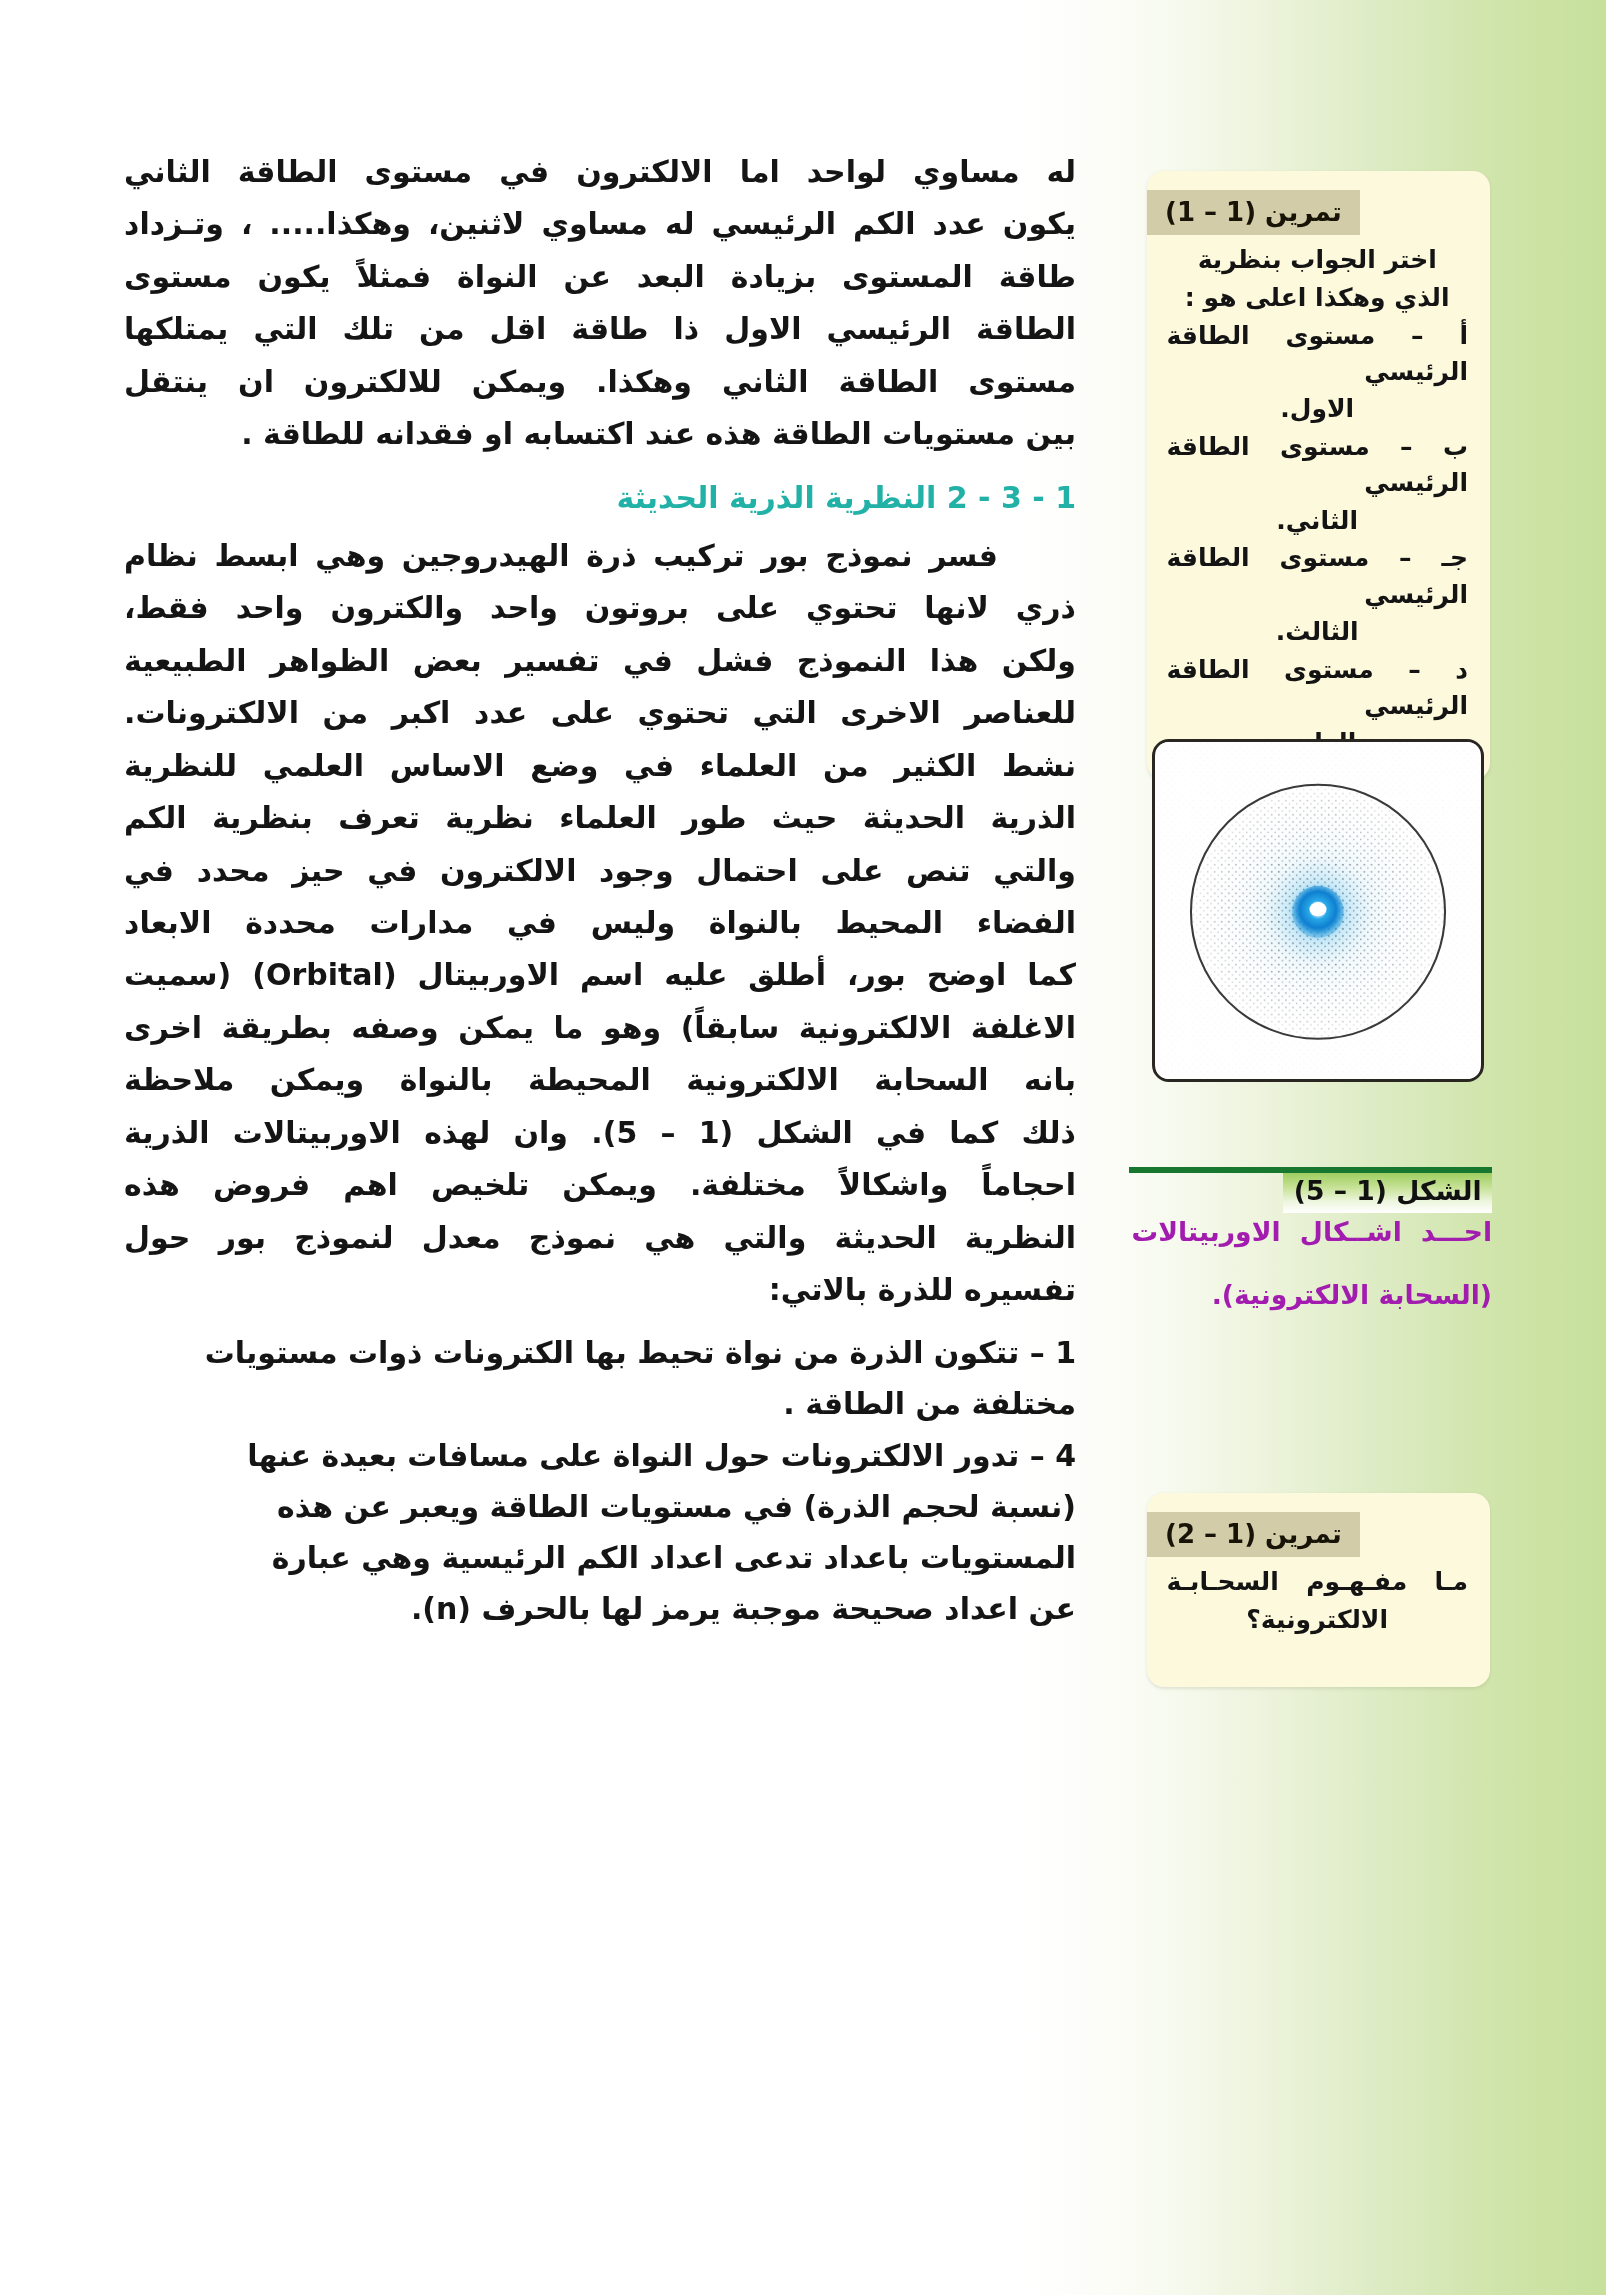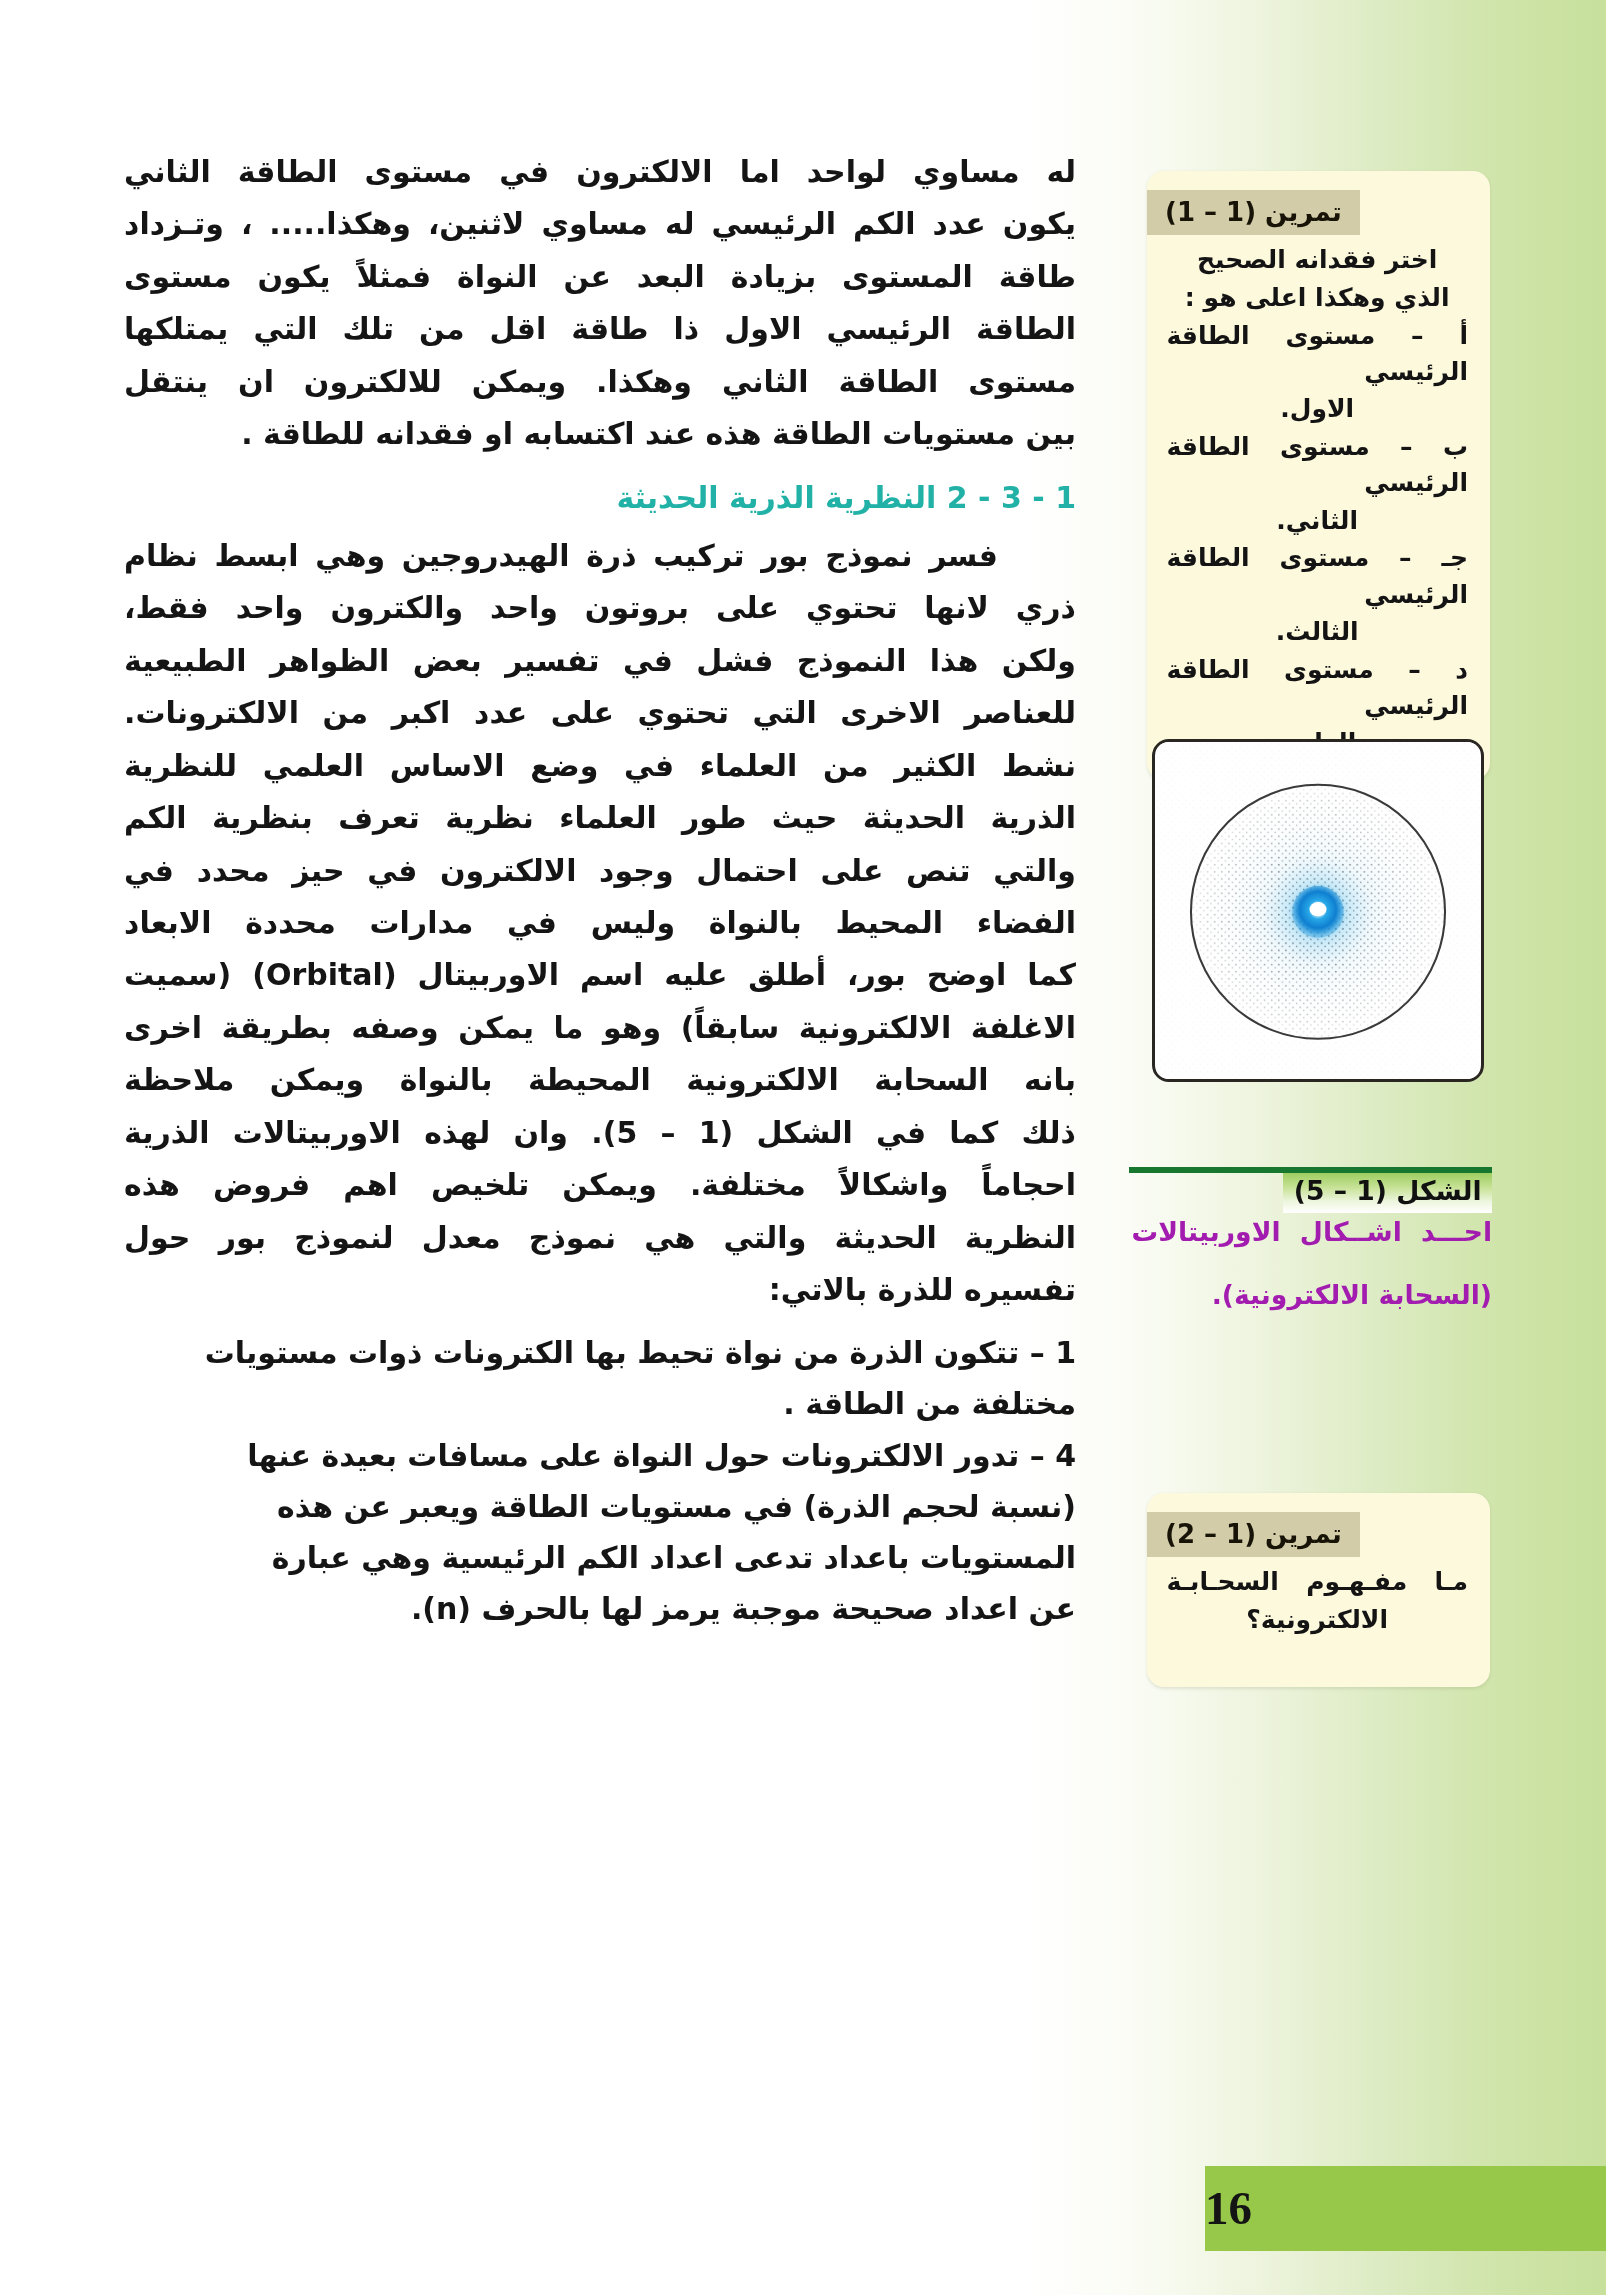--- a/index.html
+++ b/index.html
@@ -263,21 +263,21 @@
     <p class="list-item">المستويات باعداد تدعى اعداد الكم الرئيسية وهي عبارة</p>
     <p class="list-item">عن اعداد صحيحة موجبة يرمز لها بالحرف  (n).</p>
 
   </div>
 
   <div class="sidebar">
 
     <div class="ex-box" id="exercise-1">
       <div class="ex-header">تمرين (1 – 1)</div>
       <div class="ex-body">
-        <p class="ex-line c">اختر فقدانه الصحيح</p>
+        <p class="ex-line c">اختر الجواب بنظرية</p>
         <p class="ex-line c">الذي وهكذا اعلى  هو :</p>
         <p class="ex-line">أ – مستوى الطاقة الرئيسي</p>
         <p class="ex-line c">الاول.</p>
         <p class="ex-line">ب – مستوى الطاقة الرئيسي</p>
         <p class="ex-line c">الثاني.</p>
         <p class="ex-line">جـ – مستوى الطاقة الرئيسي</p>
         <p class="ex-line c">الثالث.</p>
         <p class="ex-line">د – مستوى الطاقة الرئيسي</p>
         <p class="ex-line c">الرابع.</p>
       </div>
@@ -354,18 +354,15 @@
     <div class="ex-box" id="exercise-2">
       <div class="ex-header">تمرين (1 – 2)</div>
       <div class="ex-body">
         <p class="ex-line">مـا  مفـهـوم  السحـابـة</p>
         <p class="ex-line c">الالكترونية؟</p>
       </div>
     </div>
 
   </div>
 
-  <div id="page-number-bar">
-    <span id="page-number">16</span>
-  </div>
 
 </div>
 
 
 </body></html>

